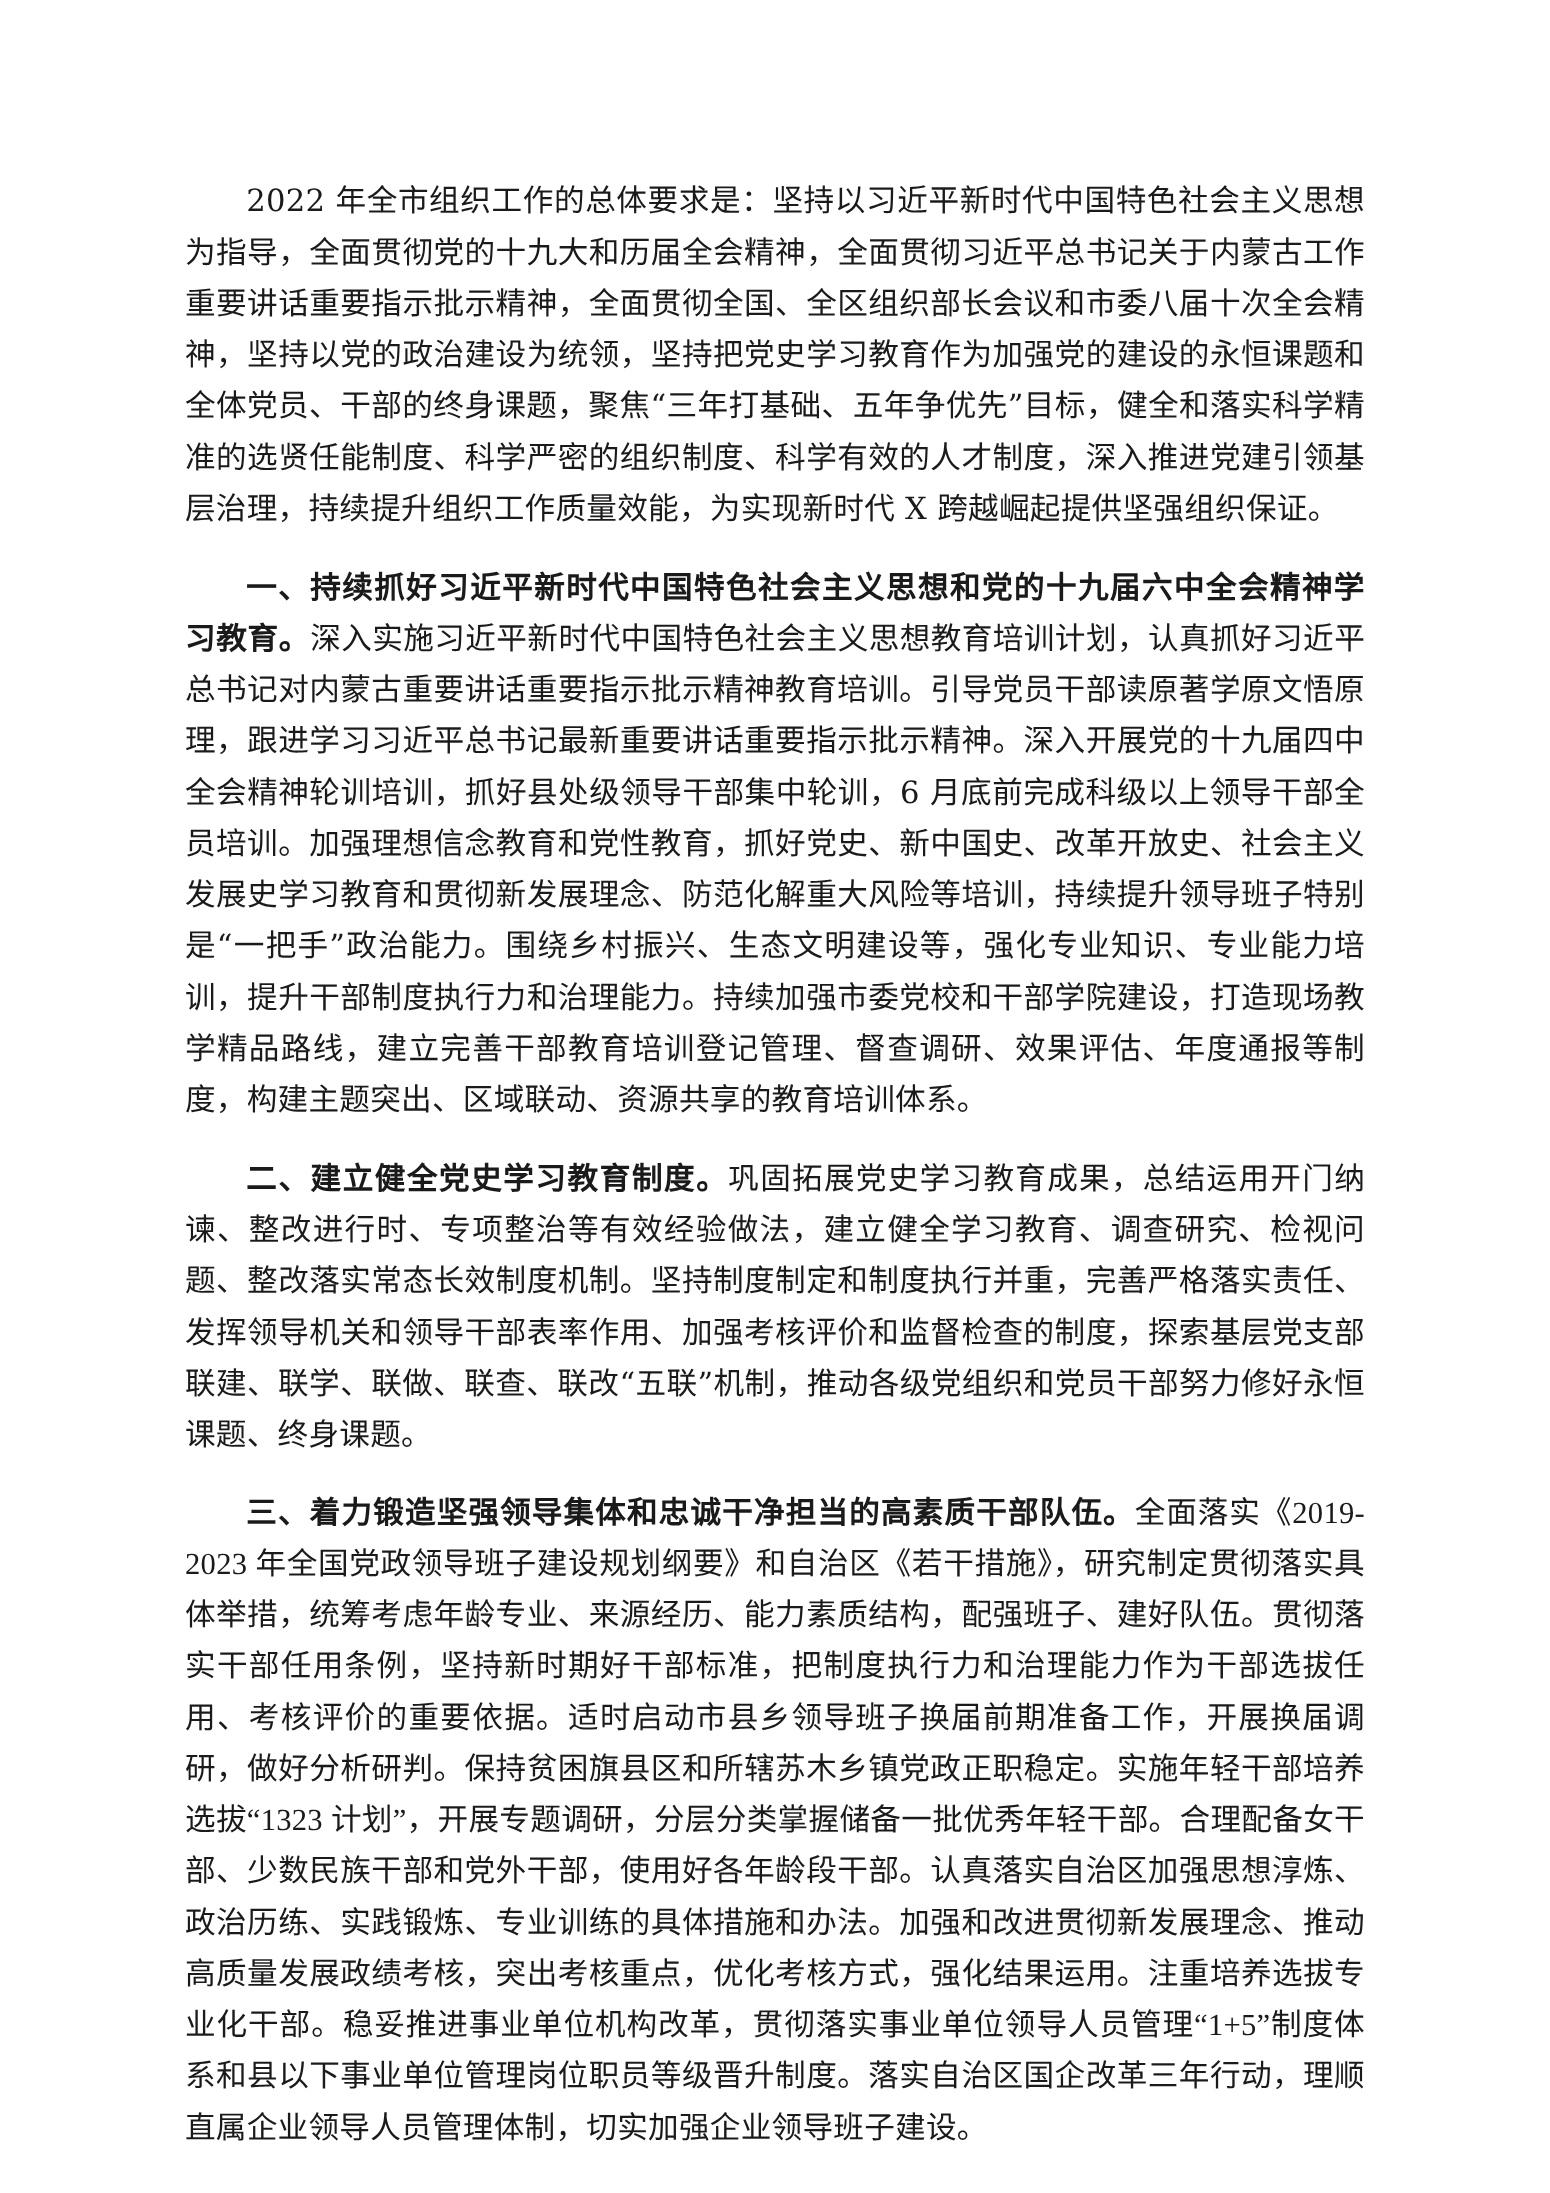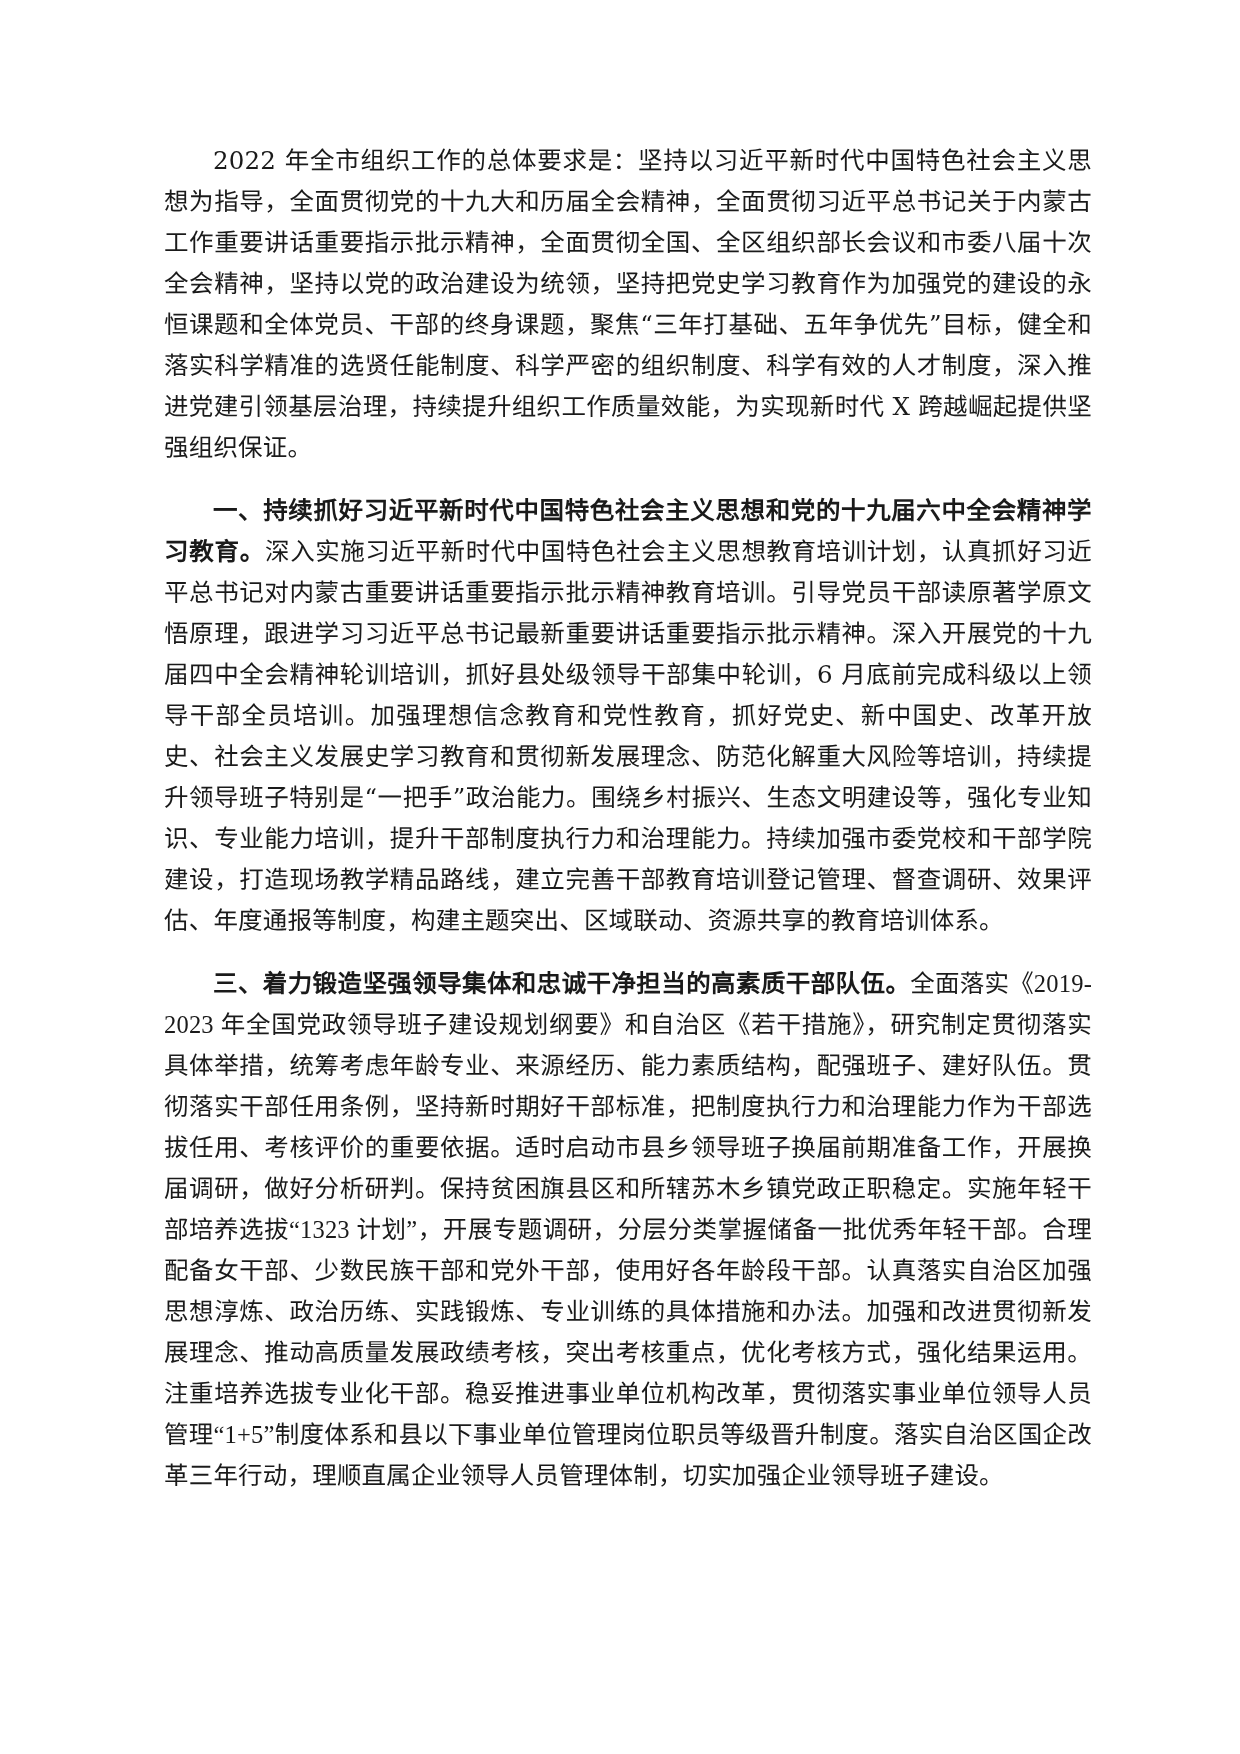--- a/index.html
+++ b/index.html
@@ -23,21 +23,21 @@
     background: #ffffff;
   }
   .doc-body {
     font-size: 24.5px;
     line-height: 41px;
     text-align: justify;
     text-justify: inter-ideograph;
     letter-spacing: 0.2px;
   }
   p.para {
-    margin: 0 0 22px 16px;
+    margin: 0 0 22px 0;
     text-indent: 2em;
   }
   p.para:last-child {
     margin-bottom: 0;
     font-family: Liberation Serif, serif;
   }
   .heading-run {
     font-weight: bold;
   }
   
@@ -52,19 +52,22 @@
   <div class="doc-body">
 
     <p class="para">
       <span>2022 年全市组织工作的总体要求是：坚持以习近平新时代中国特色社会主义思想为指导，全面贯彻党的十九大和历届全会精神，全面贯彻习近平总书记关于内蒙古工作重要讲话重要指示批示精神，全面贯彻全国、全区组织部长会议和市委八届十次全会精神，坚持以党的政治建设为统领，坚持把党史学习教育作为加强党的建设的永恒课题和全体党员、干部的终身课题，聚焦“三年打基础、五年争优先”目标，健全和落实科学精准的选贤任能制度、科学严密的组织制度、科学有效的人才制度，深入推进党建引领基层治理，持续提升组织工作质量效能，为实现新时代 X 跨越崛起提供坚强组织保证。</span>
     </p>
 
     <p class="para">
       <span class="heading-run">一、持续抓好习近平新时代中国特色社会主义思想和党的十九届六中全会精神学习教育。</span><span>深入实施习近平新时代中国特色社会主义思想教育培训计划，认真抓好习近平总书记对内蒙古重要讲话重要指示批示精神教育培训。引导党员干部读原著学原文悟原理，跟进学习习近平总书记最新重要讲话重要指示批示精神。深入开展党的十九届四中全会精神轮训培训，抓好县处级领导干部集中轮训，6 月底前完成科级以上领导干部全员培训。加强理想信念教育和党性教育，抓好党史、新中国史、改革开放史、社会主义发展史学习教育和贯彻新发展理念、防范化解重大风险等培训，持续提升领导班子特别是“一把手”政治能力。围绕乡村振兴、生态文明建设等，强化专业知识、专业能力培训，提升干部制度执行力和治理能力。持续加强市委党校和干部学院建设，打造现场教学精品路线，建立完善干部教育培训登记管理、督查调研、效果评估、年度通报等制度，构建主题突出、区域联动、资源共享的教育培训体系。</span>
     </p>
 
+    <p class="para">
+      <span class="heading-run">二、建立健全党史学习教育制度。</span><span>巩固拓展党史学习教育成果，总结运用开门纳谏、整改进行时、专项整治等有效经验做法，建立健全学习教育、调查研究、检视问题、整改落实常态长效制度机制。坚持制度制定和制度执行并重，完善严格落实责任、发挥领导机关和领导干部表率作用、加强考核评价和监督检查的制度，探索基层党支部联建、联学、联做、联查、联改“五联”机制，推动各级党组织和党员干部努力修好永恒课题、终身课题。</span>
+    </p>
 
     <p class="para">
       <span class="heading-run">三、着力锻造坚强领导集体和忠诚干净担当的高素质干部队伍。</span><span>全面落实《2019-2023 年全国党政领导班子建设规划纲要》和自治区《若干措施》，研究制定贯彻落实具体举措，统筹考虑年龄专业、来源经历、能力素质结构，配强班子、建好队伍。贯彻落实干部任用条例，坚持新时期好干部标准，把制度执行力和治理能力作为干部选拔任用、考核评价的重要依据。适时启动市县乡领导班子换届前期准备工作，开展换届调研，做好分析研判。保持贫困旗县区和所辖苏木乡镇党政正职稳定。实施年轻干部培养选拔“1323 计划”，开展专题调研，分层分类掌握储备一批优秀年轻干部。合理配备女干部、少数民族干部和党外干部，使用好各年龄段干部。认真落实自治区加强思想淳炼、政治历练、实践锻炼、专业训练的具体措施和办法。加强和改进贯彻新发展理念、推动高质量发展政绩考核，突出考核重点，优化考核方式，强化结果运用。注重培养选拔专业化干部。稳妥推进事业单位机构改革，贯彻落实事业单位领导人员管理“1+5”制度体系和县以下事业单位管理岗位职员等级晋升制度。落实自治区国企改革三年行动，理顺直属企业领导人员管理体制，切实加强企业领导班子建设。</span>
     </p>
 
   </div>
 </div>
 
 </body></html>

